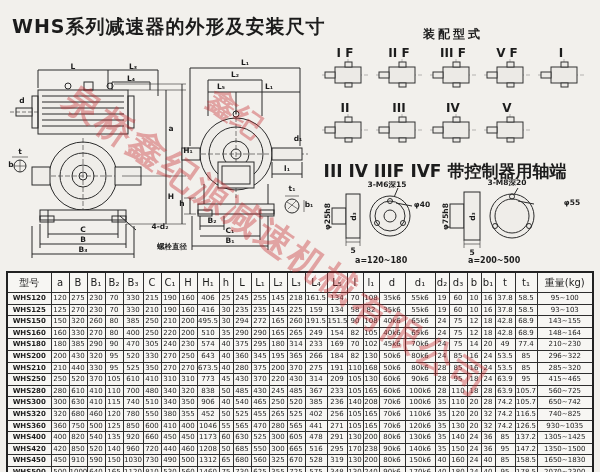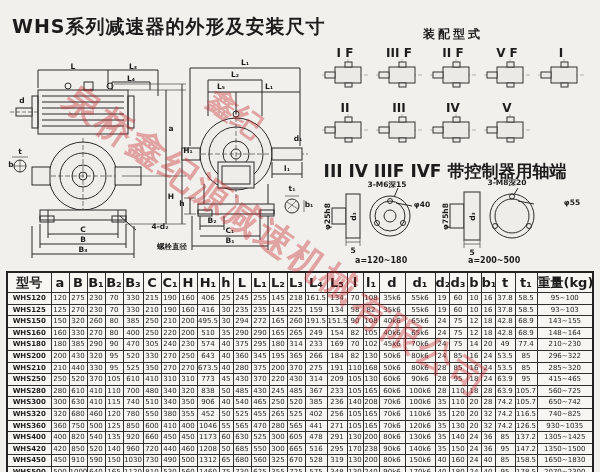--- a/index.html
+++ b/index.html
@@ -23,21 +23,21 @@
   .dl.rot{transform:translateX(-50%) rotate(-90deg);}
   
   .sec-title{position:absolute;left:320px;top:160px;width:250px;text-align:center;font-size:17px;font-weight:bold;}
   .details{position:absolute;left:322px;top:178px;width:262px;height:92px;}
   .details .dl{font-size:7.5px;}
   .cap{position:absolute;font-size:8px;font-weight:600;white-space:nowrap;}
   
   table{position:absolute;left:6px;top:271px;width:588px;border-collapse:collapse;table-layout:fixed;
         background:#f7f6f3;font-size:7px;z-index:1;}
   th,td{border:1px solid #2e2e2e;text-align:center;padding:0;overflow:hidden;white-space:nowrap;}
-  thead th{height:19px;font-size:13px;font-weight:bold;}
+  thead th{height:19px;font-size:10px;font-weight:normal;}
   tbody td{height:10.6px;line-height:10.6px;}
   tbody td:first-child{font-weight:bold;}
   table{border:2px solid #222;}
 </style>
 </head>
 <body>
 
 <div class="page">
 
   <div class="title">WHS系列减速器的外形及安装尺寸</div>
@@ -53,32 +53,32 @@
         <svg width="46" height="32" viewBox="0 0 46 32">
           <line x1="0" y1="18" x2="46" y2="18" stroke="#8a8a8a" stroke-width="0.6" stroke-dasharray="4 2"></line>
           <line x1="26" y1="2" x2="26" y2="32" stroke="#8a8a8a" stroke-width="0.6" stroke-dasharray="4 2"></line>
           <rect x="13" y="10" width="26" height="16" fill="#eceae6" stroke="#333"></rect>
           <rect x="3" y="15" width="10" height="6" fill="#eceae6" stroke="#333"></rect>
           <rect x="23" y="5" width="7" height="5" fill="#eceae6" stroke="#333"></rect>
           <rect x="23" y="26" width="7" height="4" fill="#eceae6" stroke="#333"></rect>
         </svg>
       </div>
       <div class="asm-item">
-        <span class="asm-label">III F</span>
+        <span class="asm-label">II F</span>
         <svg width="46" height="32" viewBox="0 0 46 32">
           <line x1="0" y1="18" x2="46" y2="18" stroke="#8a8a8a" stroke-width="0.6" stroke-dasharray="4 2"></line>
           <line x1="26" y1="2" x2="26" y2="32" stroke="#8a8a8a" stroke-width="0.6" stroke-dasharray="4 2"></line>
           <rect x="13" y="10" width="26" height="16" fill="#eceae6" stroke="#333"></rect>
           <rect x="3" y="15" width="10" height="6" fill="#eceae6" stroke="#333"></rect>
           <rect x="23" y="5" width="7" height="5" fill="#eceae6" stroke="#333"></rect>
           <rect x="23" y="26" width="7" height="4" fill="#eceae6" stroke="#333"></rect>
         </svg>
       </div>
       <div class="asm-item">
-        <span class="asm-label">II F</span>
+        <span class="asm-label">III F</span>
         <svg width="46" height="32" viewBox="0 0 46 32">
           <line x1="0" y1="18" x2="46" y2="18" stroke="#8a8a8a" stroke-width="0.6" stroke-dasharray="4 2"></line>
           <line x1="26" y1="2" x2="26" y2="32" stroke="#8a8a8a" stroke-width="0.6" stroke-dasharray="4 2"></line>
           <rect x="13" y="10" width="26" height="16" fill="#eceae6" stroke="#333"></rect>
           <rect x="3" y="15" width="10" height="6" fill="#eceae6" stroke="#333"></rect>
           <rect x="23" y="5" width="7" height="5" fill="#eceae6" stroke="#333"></rect>
           <rect x="23" y="26" width="7" height="4" fill="#eceae6" stroke="#333"></rect>
         </svg>
       </div>
       <div class="asm-item">

